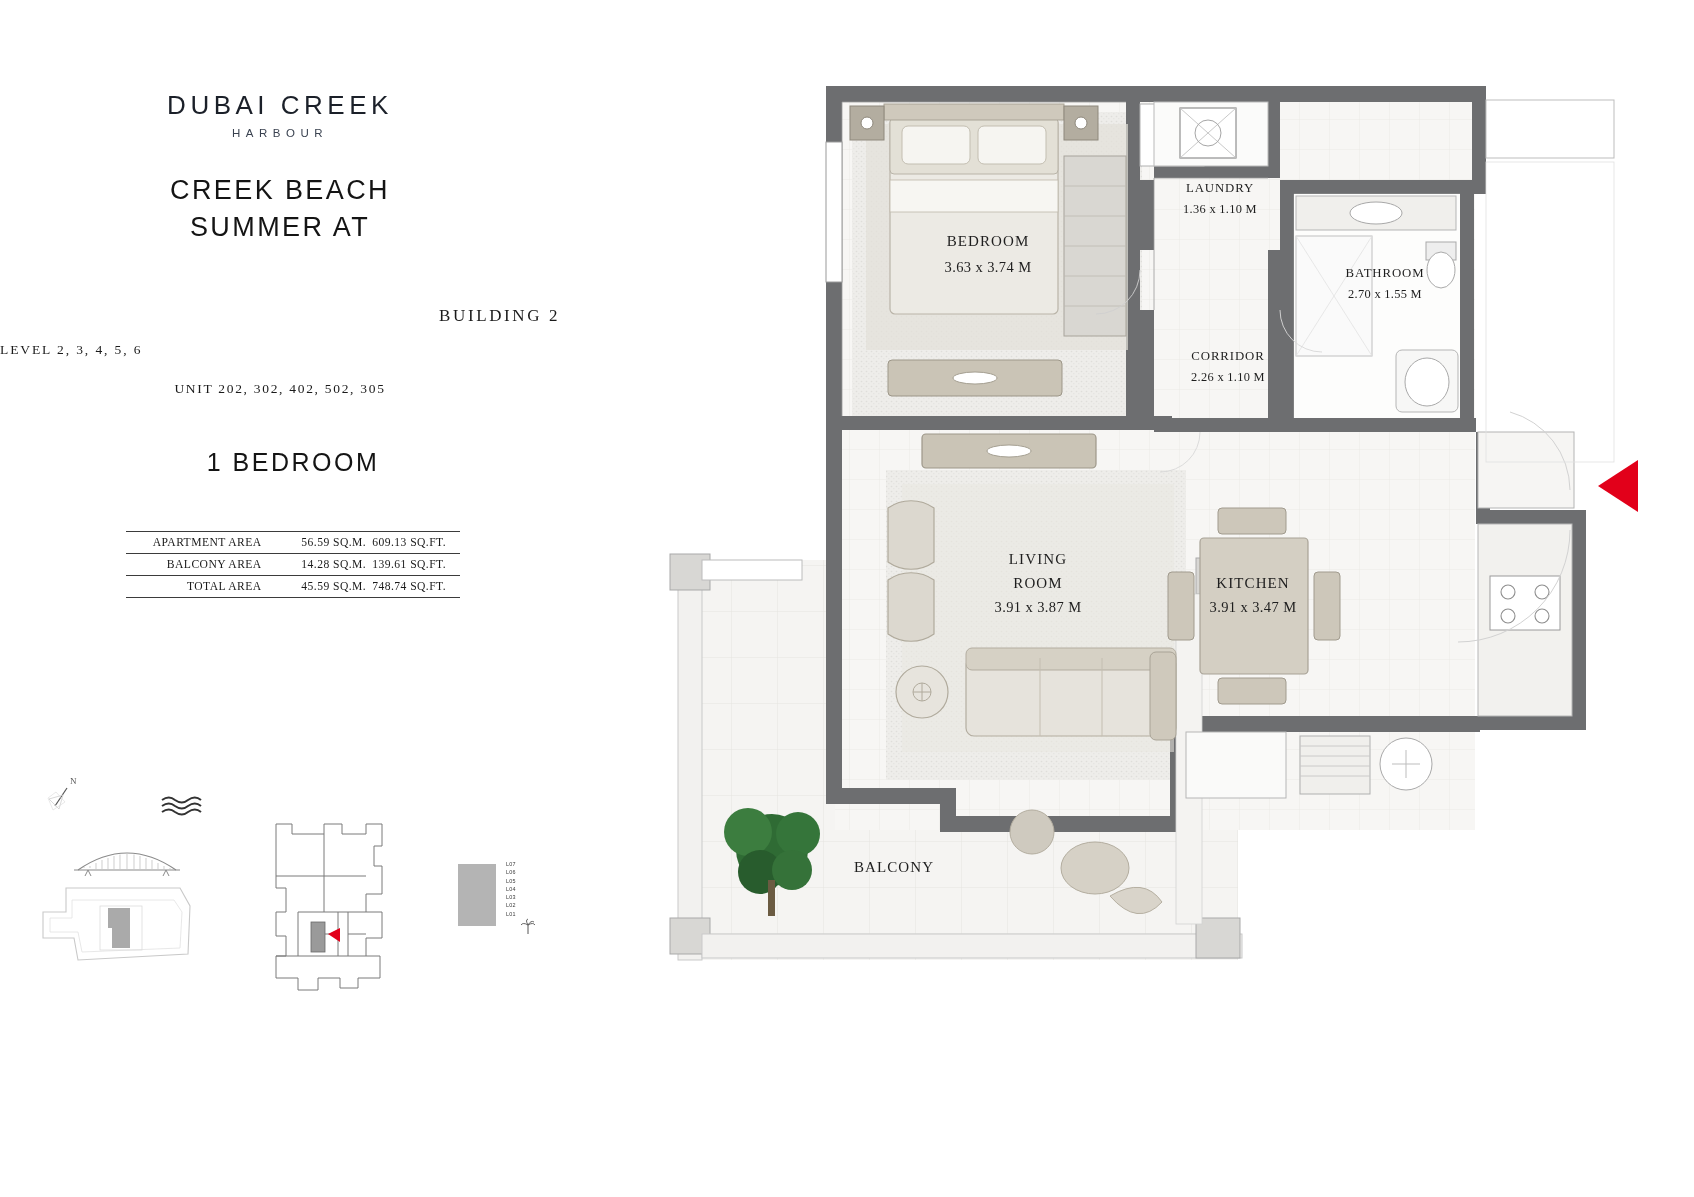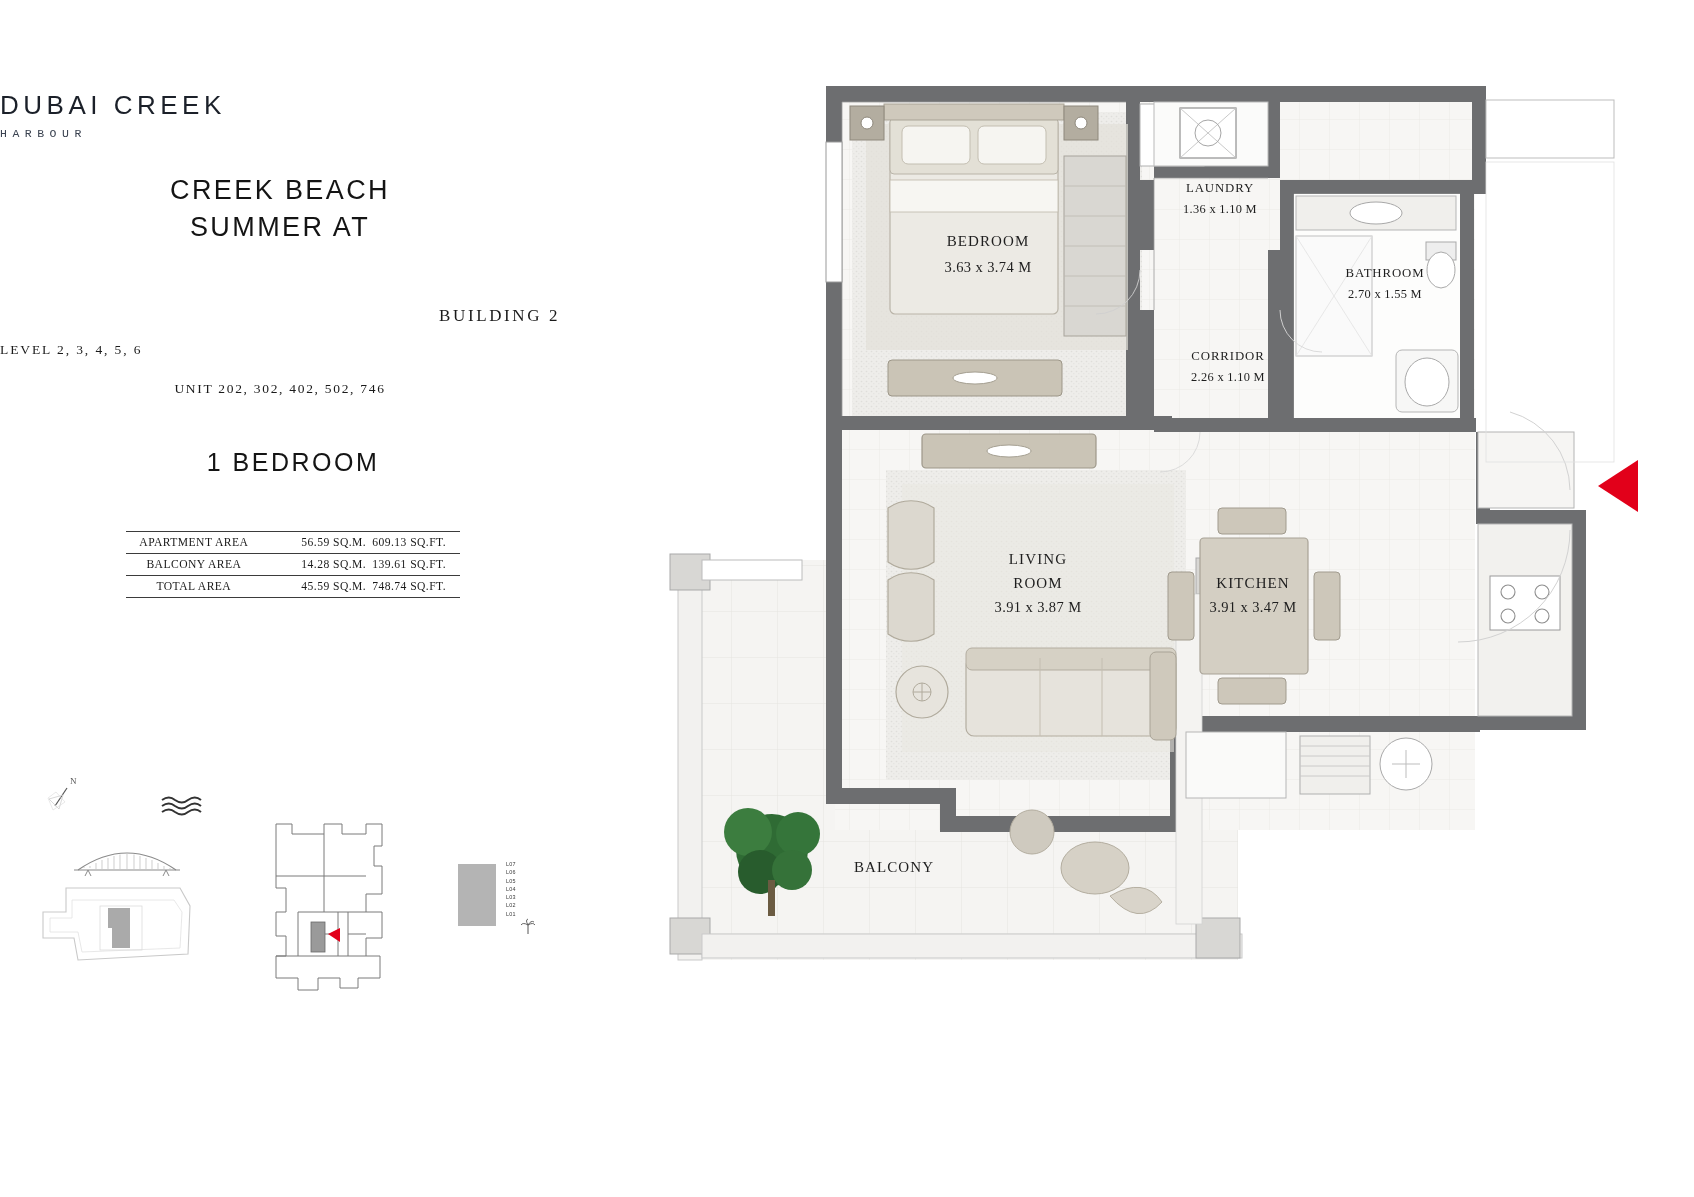--- a/index.html
+++ b/index.html
@@ -9,27 +9,27 @@
     font-family:"Liberation Serif", serif;
     color:#1a1a1a;
     overflow:hidden;
     position:relative;
   }
   .page{position:absolute;inset:0;}
 
   
   .info-panel{position:absolute;left:0;top:0;width:560px;height:1197px;}
 
-  .brand{position:absolute;left:0;top:90px;width:560px;}
+  .brand{position:absolute;left:0;top:90px;width:560px;text-align:center;}
   .brand-main{
     font-family:"Liberation Sans", sans-serif;
     font-size:26px;letter-spacing:4.5px;color:#1b2029;font-weight:400;
   }
   .brand-sub{
-    font-family:Liberation Mono, monospace;
+    font-family:Liberation Sans, sans-serif;
     font-size:11.5px;letter-spacing:5.5px;color:#3a4250;margin-top:6px;
   }
 
   .project-title{
     position:absolute;left:0;top:172px;width:560px;text-align:center;
     font-family:"Liberation Sans", sans-serif;
     font-size:27px;letter-spacing:2.4px;line-height:37px;color:#141414;
   }
 
   .building{
@@ -55,21 +55,21 @@
 
   
   .area-table{
     position:absolute;left:126px;top:531px;width:334px;
     border-collapse:collapse;
     font-family:"Liberation Serif", serif;
     font-size:11.6px;letter-spacing:0.45px;color:#1a1a1a;
   }
   .area-table td{padding:4px 0 4px 0;border-bottom:1px solid #3b3b3b;white-space:nowrap;}
   .area-table tr:first-child td{border-top:1px solid #3b3b3b;}
-  .area-table .c-label{width:140px;text-align:center;}
+  .area-table .c-label{width:140px;text-align:right;}
   .area-table .c-sqm{width:104px;text-align:right;padding-left:6px;}
   .area-table .c-sqft{width:90px;text-align:left;padding-left:6px;}
 
   
   .site-graphics{position:absolute;left:20px;top:756px;width:540px;height:290px;}
 
   .north-arrow{position:absolute;left:25px;top:16px;width:48px;height:52px;}
   .waves{position:absolute;left:140px;top:38px;width:50px;height:26px;}
   .bridge{position:absolute;left:52px;top:80px;width:110px;height:42px;}
   .site-outline{position:absolute;left:18px;top:120px;width:200px;height:120px;}
@@ -106,21 +106,21 @@
       <div class="brand-sub">HARBOUR</div>
     </div>
 
     <div class="project-title">
       <div>CREEK BEACH</div>
       <div>SUMMER AT</div>
     </div>
 
     <div class="building">BUILDING 2</div>
     <div class="level">LEVEL 2, 3, 4, 5, 6</div>
-    <div class="unit">UNIT 202, 302, 402, 502, 746</div>
+    <div class="unit">UNIT 202, 302, 402, 502, 305</div>
     <div class="bedroom-type">1 BEDROOM</div>
 
     <table class="area-table">
       <tbody>
         <tr>
           <td class="c-label">APARTMENT AREA</td>
           <td class="c-sqm">56.59 SQ.M.</td>
           <td class="c-sqft">609.13 SQ.FT.</td>
         </tr>
         <tr>

